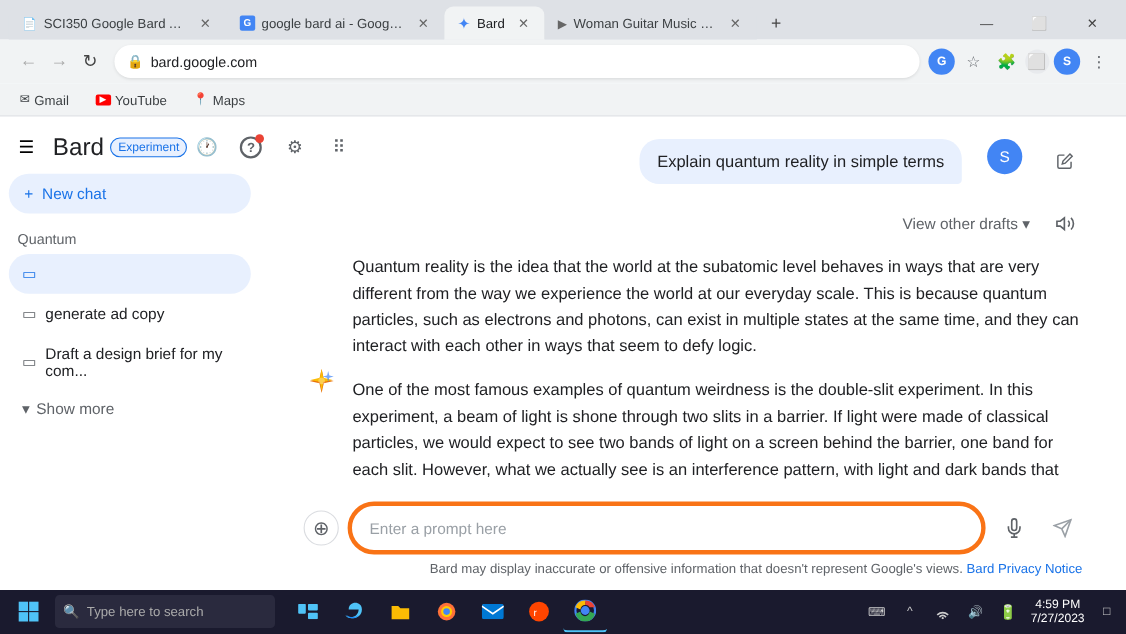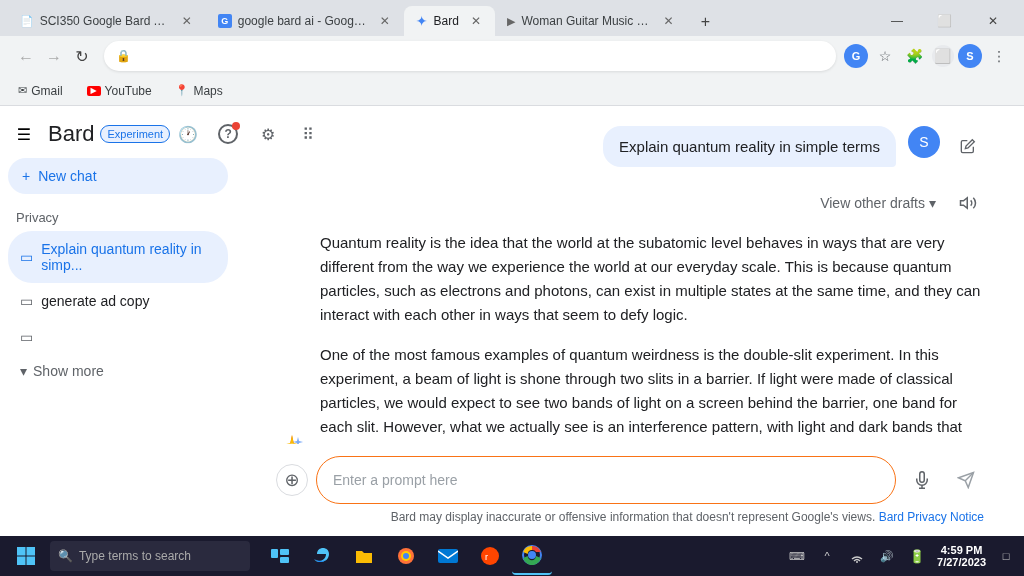--- a/index.html
+++ b/index.html
@@ -53,69 +53,69 @@
     .chat-area { flex: 1; overflow-y: auto; padding: 20px 40px; }
     .user-avatar { width: 32px; height: 32px; border-radius: 50%; background: #4285f4; color: white; display: flex; align-items: center; justify-content: center; font-size: 14px; font-weight: 500; flex-shrink: 0; order: 1; }
     .user-message-text { background: #e8f0fe; border-radius: 18px 18px 4px 18px; padding: 12px 16px; font-size: 15px; color: #202124; max-width: 600px; }
     .message-edit-btn { order: 2; margin-top: 4px; width: 32px; height: 32px; border-radius: 50%; display: flex; align-items: center; justify-content: center; cursor: pointer; color: #5f6368; }
 
     
     .bard-response { display: flex; flex-direction: column; margin-bottom: 16px; }
     .response-header { display: flex; align-items: center; justify-content: space-between; margin-bottom: 12px; }
     .view-drafts-btn { display: flex; align-items: center; gap: 4px; color: #5f6368; font-size: 14px; cursor: pointer; padding: 4px 8px; border-radius: 4px; }
     .sound-btn { width: 32px; height: 32px; border-radius: 50%; display: flex; align-items: center; justify-content: center; cursor: pointer; color: #5f6368; }
-    .bard-message { display: flex; align-items: flex-end; gap: 12px; }
+    .bard-message { display: flex; align-items: center; gap: 12px; }
     .bard-icon { width: 32px; height: 32px; flex-shrink: 0; display: flex; align-items: center; justify-content: center; }
     .bard-icon svg { width: 28px; height: 28px; }
     .response-text { font-size: 15px; color: #202124; line-height: 1.6; flex: 1; }
     .response-text p { margin-bottom: 16px; }
     .response-text p:last-child { margin-bottom: 0; }
 
     
     .input-area { padding: 12px 40px 4px; border-top: none; }
     .input-row { display: flex; align-items: center; gap: 8px; }
     .add-btn { width: 32px; height: 32px; border-radius: 50%; display: flex; align-items: center; justify-content: center; cursor: pointer; color: #5f6368; font-size: 18px; border: 1px solid #dadce0; }
-    .prompt-input { flex: 1; height: 48px; border: 1px solid #f97316; border-radius: 24px; padding: 0 16px; font-size: 14px; color: #be185d; outline: none; background: #fff; }
+    .prompt-input { flex: 1; height: 48px; border: 4px solid #f97316; border-radius: 24px; padding: 0 16px; font-size: 14px; color: #be185d; outline: none; background: #fff; }
     .prompt-input::placeholder { color: #9aa0a6; }
     .mic-btn { width: 36px; height: 36px; border-radius: 50%; display: flex; align-items: center; justify-content: center; cursor: pointer; color: #5f6368; }
     .send-btn { width: 36px; height: 36px; border-radius: 50%; display: flex; align-items: center; justify-content: center; cursor: pointer; color: #9aa0a6; }
     .disclaimer { font-size: 12px; color: #5f6368; text-align: right; padding: 6px 0 8px; }
     .disclaimer-link { color: #1a73e8; cursor: pointer; }
 
     
     .taskbar { height: 40px; background: #1a1a2e; display: flex; align-items: center; padding: 0 4px; gap: 2px; position: fixed; bottom: 0; width: 1024px; }
     .start-btn { width: 44px; height: 40px; display: flex; align-items: center; justify-content: center; cursor: pointer; }
     .search-box { flex: 0 0 200px; height: 30px; background: #2a2a3e; border-radius: 4px; display: flex; align-items: center; padding: 0 8px; gap: 6px; cursor: pointer; }
     .search-box-text { font-size: 12px; color: #aaa; }
     .taskbar-apps { display: flex; align-items: center; gap: 2px; margin-left: 8px; }
     .taskbar-app { width: 40px; height: 38px; display: flex; align-items: center; justify-content: center; cursor: pointer; border-radius: 4px; }
     .taskbar-app.active { border-bottom: 2px solid #4fc3f7; }
     .taskbar-sep { flex: 1; }
     .taskbar-sys { display: flex; align-items: center; gap: 2px; }
     .sys-icon { width: 28px; height: 38px; display: flex; align-items: center; justify-content: center; cursor: pointer; color: #ccc; font-size: 11px; }
-    .clock-area { display: flex; flex-direction: column; align-items: center; justify-content: center; min-width: 52px; cursor: pointer; padding: 0 4px; font-weight: bold; }
+    .clock-area { display: flex; flex-direction: column; align-items: center; justify-content: center; min-width: 52px; cursor: pointer; padding: 0 4px; }
     .clock-time { font-size: 11px; color: #fff; }
     .clock-date { font-size: 11px; color: #fff; }
 
     
     .header-right { display: flex; align-items: center; gap: 4px; }
     .header-icon-btn { width: 36px; height: 36px; border-radius: 50%; display: flex; align-items: center; justify-content: center; cursor: pointer; color: #5f6368; font-size: 16px; position: relative; }
     .notification-dot { width: 8px; height: 8px; background: #ea4335; border-radius: 50%; position: absolute; top: 6px; right: 6px; }
     .profile-avatar { width: 28px; height: 28px; border-radius: 50%; background: #4285f4; color: white; display: flex; align-items: center; justify-content: center; font-size: 13px; font-weight: 500; cursor: pointer; }
 
     
     .top-bar { display: flex; align-items: center; justify-content: space-between; height: 40px; padding: 0 8px 0 0; }
 
     
     .chat-area::-webkit-scrollbar { width: 6px; }
     .chat-area::-webkit-scrollbar-track { background: transparent; }
     .chat-area::-webkit-scrollbar-thumb { background: #dadce0; border-radius: 3px; }
 
     
-    .user-msg-wrapper { display: flex; justify-content: flex-end; align-items: flex-start; gap: 12px; margin-bottom: 20px; }
+    .user-msg-wrapper { display: flex; justify-content: flex-end; align-items: flex-start; gap: 23px; margin-bottom: 20px; }
   </style>
 </head>
 <body>
 
 <div>
 
   <div class="tab-bar">
     <div class="tab">
       <span style="font-size:11px;color:#666;">📄</span>
       <span class="tab-title">SCI350 Google Bard AI Review -...</span>
@@ -144,20 +144,21 @@
       <div class="win-btn close">✕</div>
     </div>
   </div>
 
   <div class="browser-controls">
     <div class="ctrl-btn disabled">←</div>
     <div class="ctrl-btn disabled">→</div>
     <div class="ctrl-btn">↻</div>
     <div class="address-bar">
       <span class="lock-icon">🔒</span>
+      <span class="url-text">bard.google.com</span>
     </div>
     <div class="browser-actions">
       <div class="browser-action-btn" style="width:24px;height:24px;border-radius:50%;background:#4285f4;color:white;font-size:11px;font-weight:bold;display:flex;align-items:center;justify-content:center;">G</div>
       <div class="browser-action-btn">☆</div>
       <div class="browser-action-btn">🧩</div>
       <div class="browser-action-btn" style="width:22px;height:22px;border-radius:50%;background:#e8eaed;display:flex;align-items:center;justify-content:center;">⬜</div>
       <div class="browser-action-btn" style="width:24px;height:24px;border-radius:50%;background:#4285f4;color:white;font-size:11px;font-weight:bold;display:flex;align-items:center;justify-content:center;">S</div>
       <div class="browser-action-btn">⋮</div>
     </div>
   </div>
@@ -207,32 +208,32 @@
         </div>
         <div class="profile-avatar">S</div>
       </div>
     </div>
 
     <div class="new-chat-btn">
       <span>+</span>
       <span>New chat</span>
     </div>
 
-    <div class="recent-label">Privacy</div>
+    <div class="recent-label">Quantum</div>
 
     <div class="chat-item active">
       <span class="chat-item-icon">▭</span>
-      <span>Explain quantum reality in simp...</span>
     </div>
     <div class="chat-item">
       <span class="chat-item-icon">▭</span>
       <span>generate ad copy</span>
     </div>
     <div class="chat-item">
       <span class="chat-item-icon">▭</span>
+      <span>Draft a design brief for my com...</span>
     </div>
 
     <div class="show-more-btn">
       <span>▾</span>
       <span>Show more</span>
     </div>
 
     <div class="sidebar-footer">
       <div class="location-info">
       </div>
@@ -321,21 +322,21 @@
   <div class="start-btn">
     <svg width="20" height="20" viewBox="0 0 20 20">
       <rect x="1" y="1" width="8.5" height="8.5" fill="#4fc3f7"></rect>
       <rect x="10.5" y="1" width="8.5" height="8.5" fill="#4fc3f7"></rect>
       <rect x="1" y="10.5" width="8.5" height="8.5" fill="#4fc3f7"></rect>
       <rect x="10.5" y="10.5" width="8.5" height="8.5" fill="#4fc3f7"></rect>
     </svg>
   </div>
   <div class="search-box">
     <span style="color:#aaa;font-size:12px;">🔍</span>
-    <span class="search-box-text">Type terms to search</span>
+    <span class="search-box-text">Type here to search</span>
   </div>
   <div class="taskbar-apps">
     <div class="taskbar-app">
       <svg width="18" height="14" viewBox="0 0 18 14">
         <rect x="0" y="0" width="7" height="9" rx="1" fill="#4fc3f7"></rect>
         <rect x="9" y="0" width="9" height="6" rx="1" fill="#4fc3f7"></rect>
         <rect x="9" y="8" width="9" height="6" rx="1" fill="#4fc3f7"></rect>
       </svg>
     </div>
     <div class="taskbar-app">

